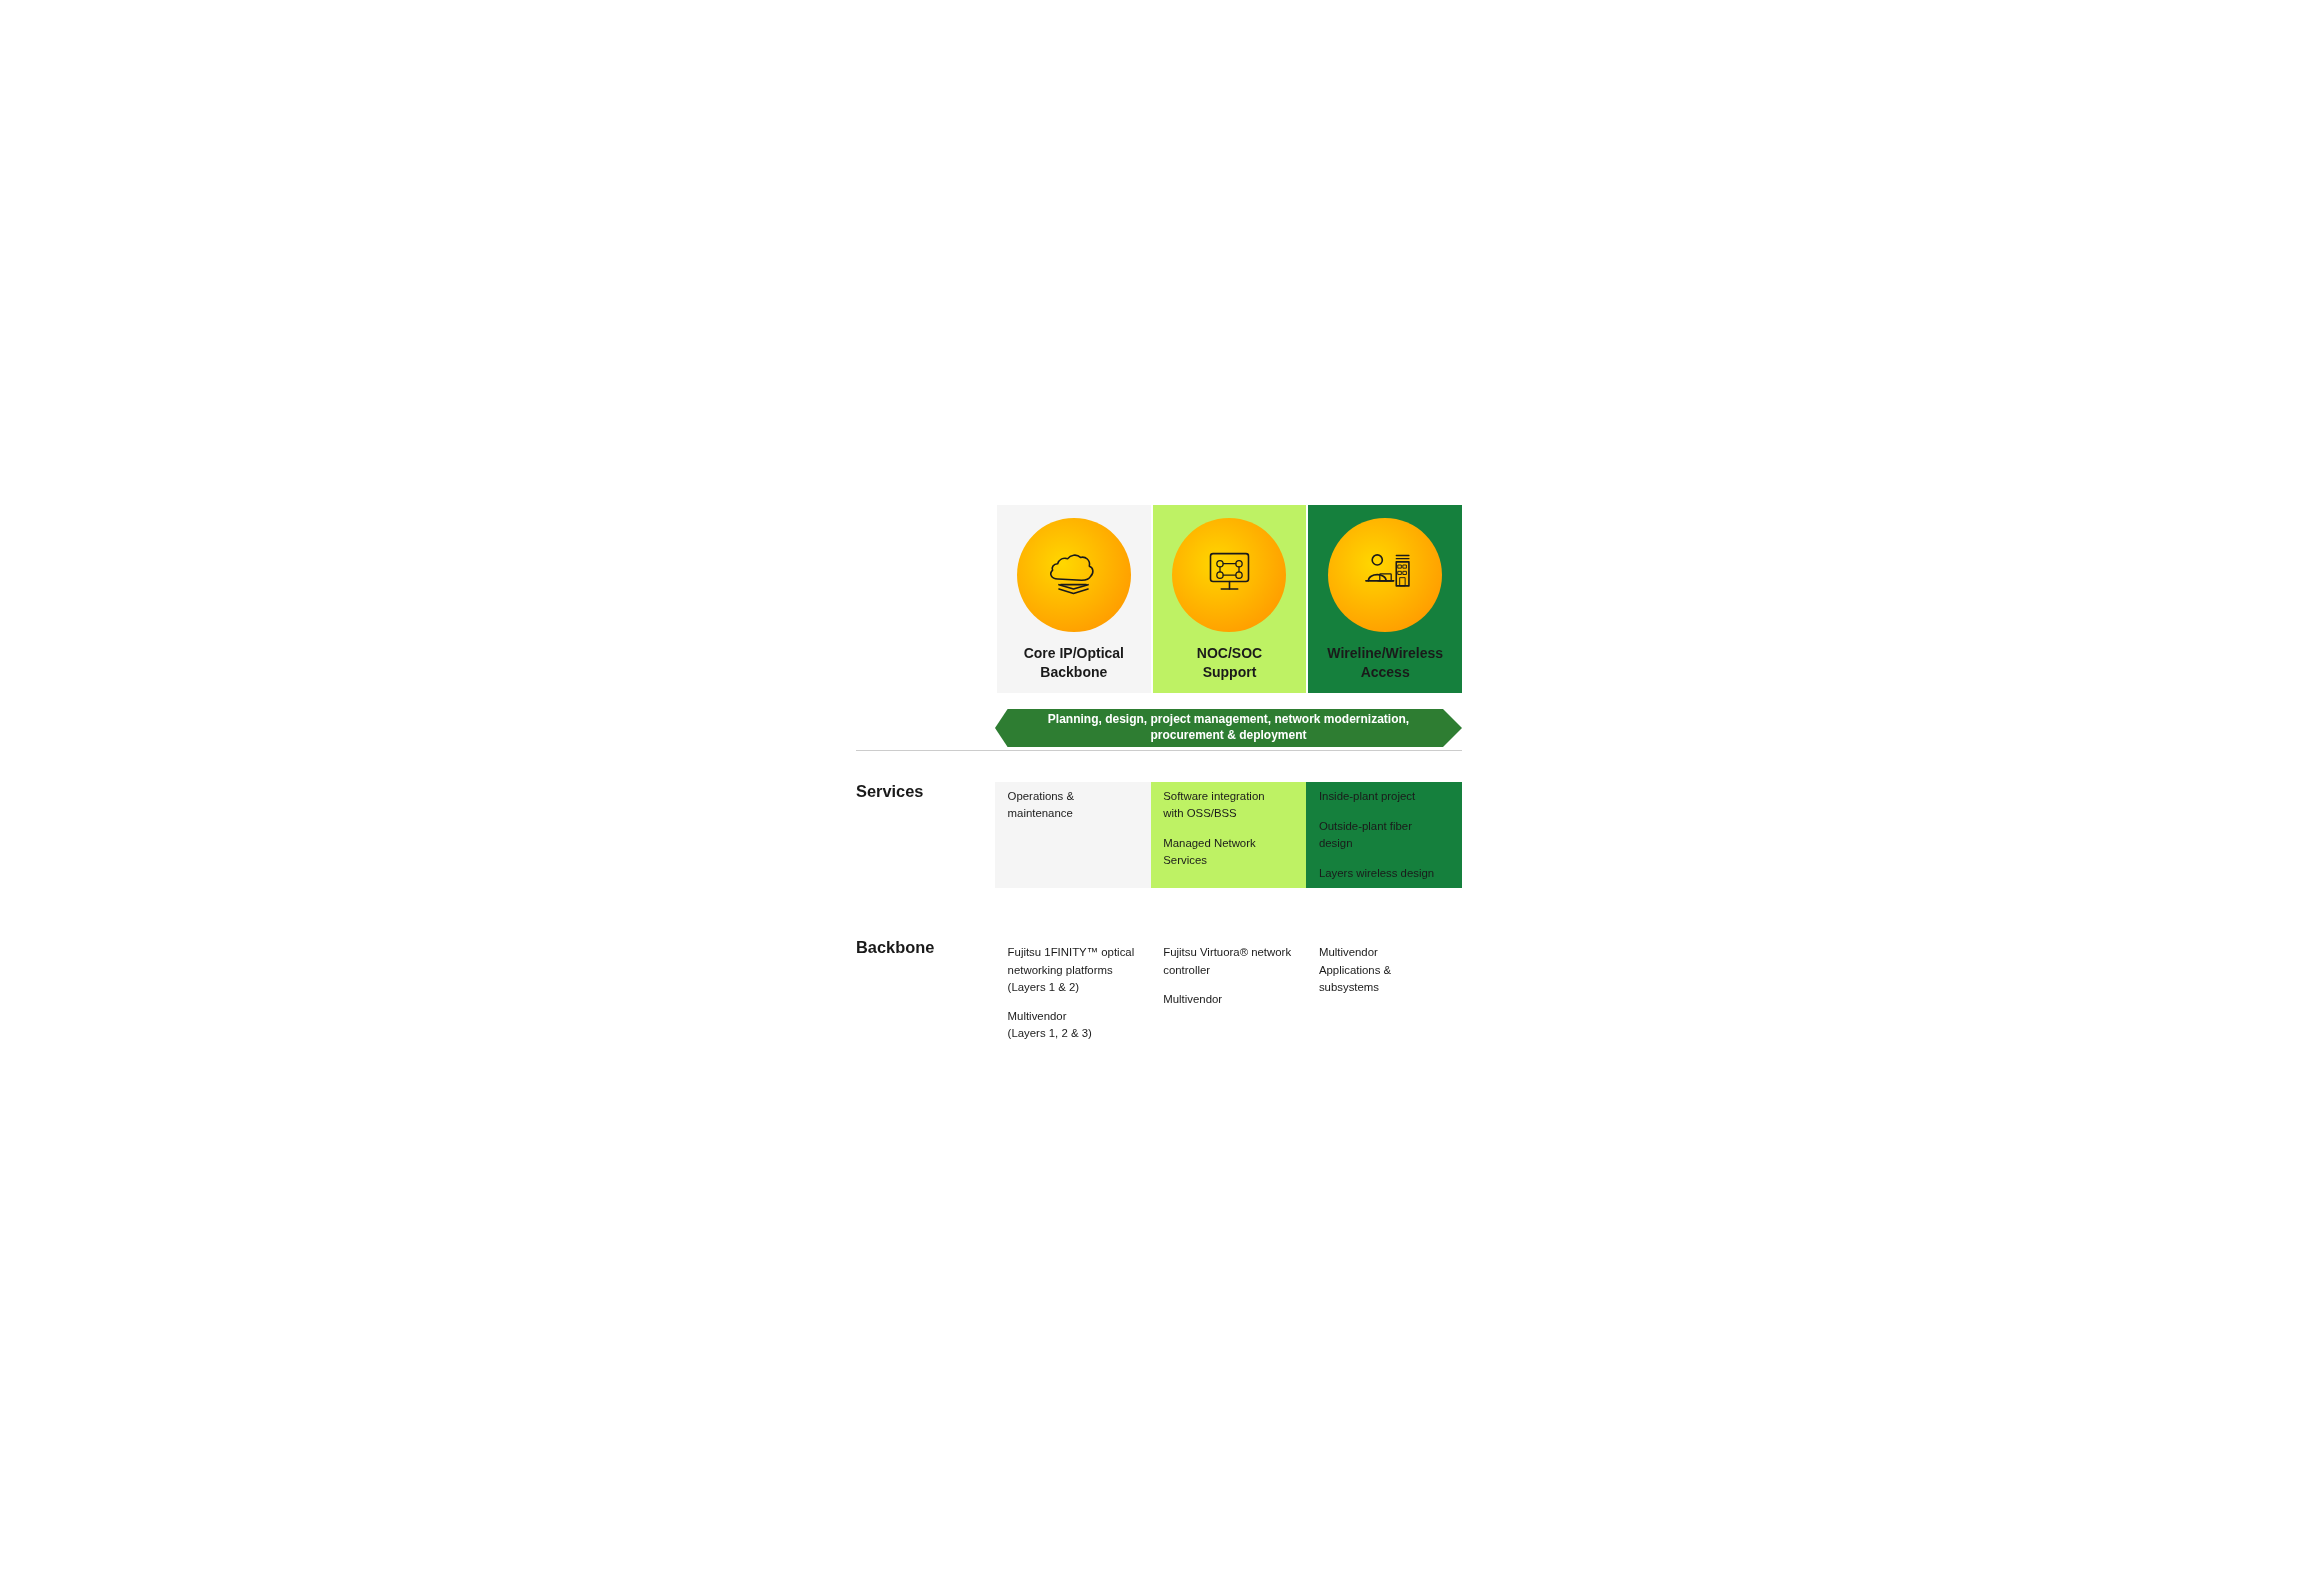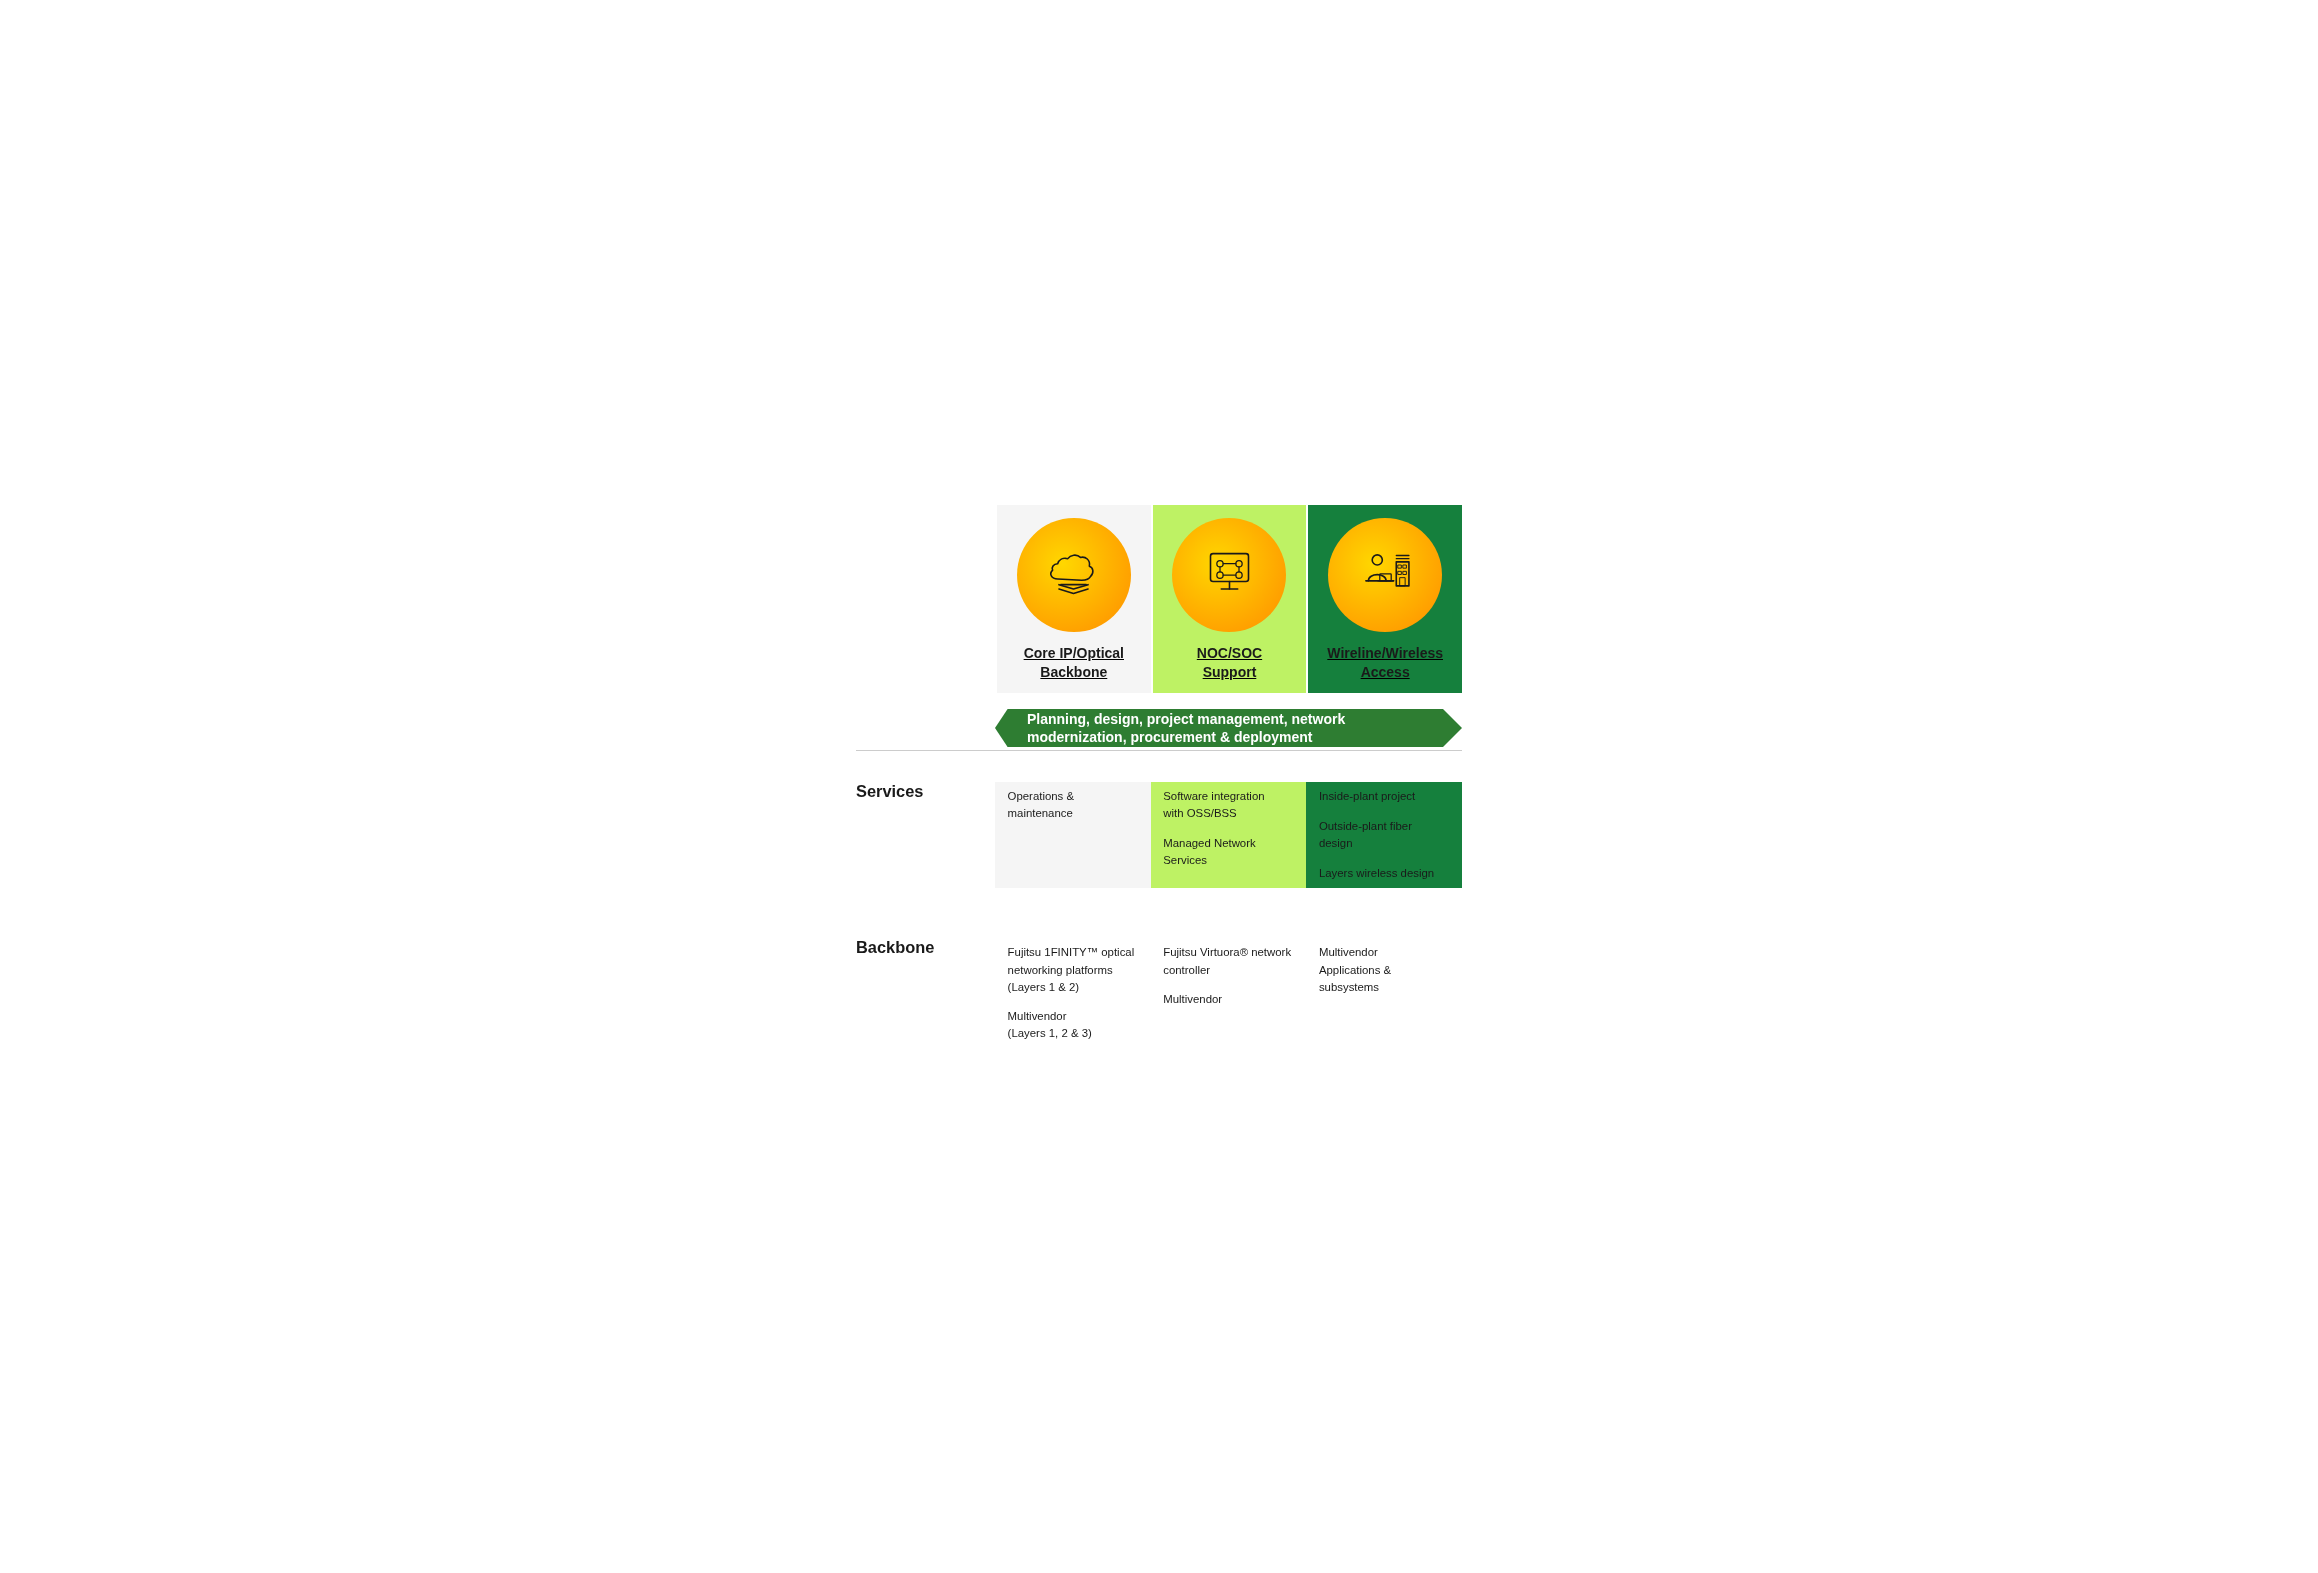--- a/index.html
+++ b/index.html
@@ -16,21 +16,20 @@
       width: 606px;
       background: #fff;
     }
 
     
     .icons-row {
       display: grid;
       grid-template-columns: 139px 1fr 1fr 1fr;
       gap: 2px;
       margin-bottom: 12.6px;
-      text-decoration: underline;
     }
     .icons-row .spacer { }
     .icon-cell {
       display: flex;
       flex-direction: column;
       align-items: center;
       padding: 12.6px 6.3px;
     }
     .icon-circle {
       width: 114px;
@@ -77,22 +76,23 @@
       height: 38px;
       background: #2e7d32;
       position: relative;
       display: flex;
       align-items: center;
       justify-content: center;
       clip-path: polygon(12.6px 0%, calc(100% - 19px) 0%, 100% 50%, calc(100% - 19px) 100%, 12.6px 100%, 0% 50%);
     }
     .arrow-text {
       color: #ffffff;
-      font-size: 14px;
+      font-size: 12px;
       font-weight: 700;
+      text-align: center;
       padding: 0 32px;
       line-height: 1.3;
     }
 
     
     .section-row {
       display: grid;
       grid-template-columns: 139px 1fr 1fr 1fr;
       border-top: 0.6px solid #ccc;
       padding: 31px 0;

